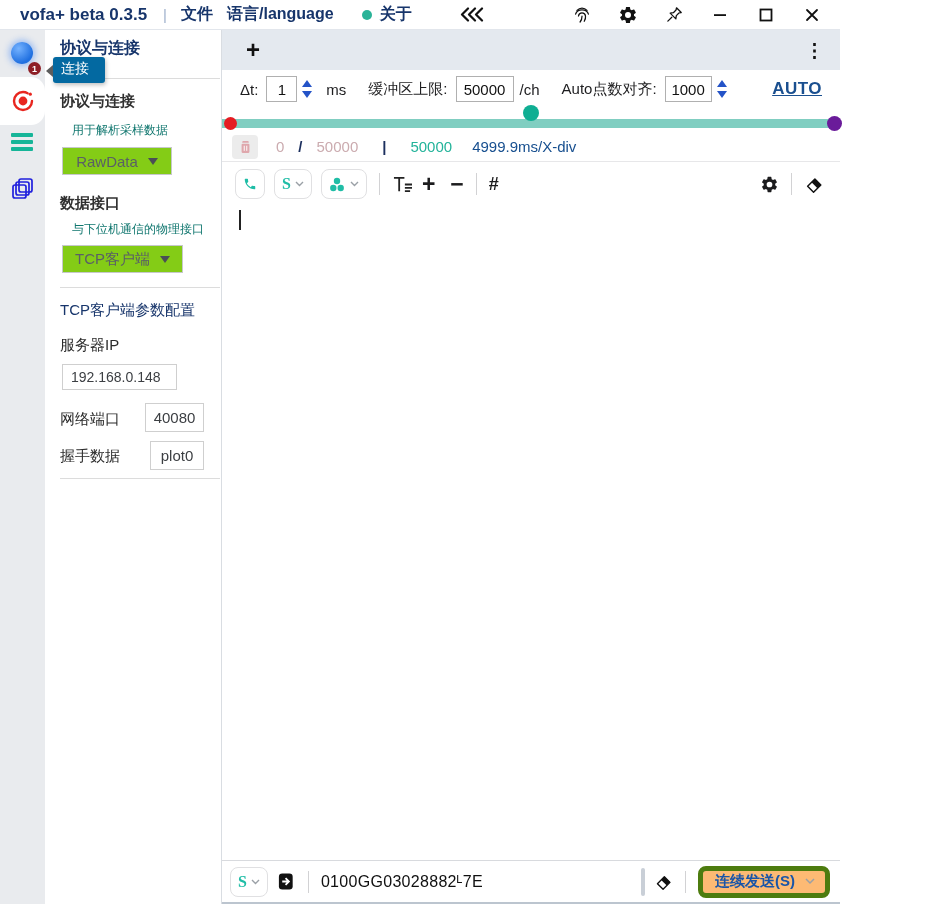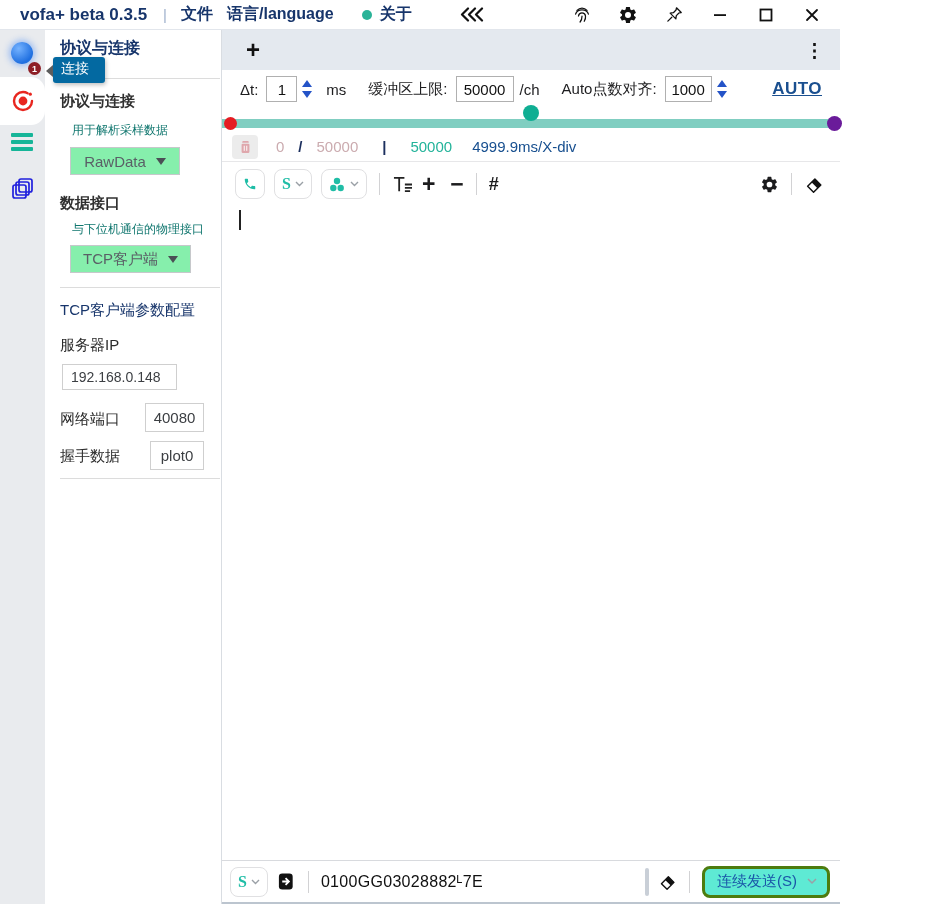--- a/index.html
+++ b/index.html
@@ -40,21 +40,21 @@
   .tooltip::before { content:""; position:absolute; left:-7px; top:8px; border-top:6px solid transparent;
     border-bottom:6px solid transparent; border-right:7px solid #5c5c5c; }
 
   
   .panel { width:177px; background:#fff; border-right:1px solid #d9dde2; position:relative; flex-shrink:0; }
   .panel-title { position:absolute; left:15px; top:8px; font-size:16px; font-weight:bold; color:#17356b; }
   .pdiv { position:absolute; left:15px; width:160px; height:1px; background:#dcdcdc; }
   .sec-head { position:absolute; left:15px; font-size:15px; font-weight:600; color:#303030; }
   .sec-head.blue { color:#17356b; font-weight:normal; }
   .sec-desc { position:absolute; left:15px; font-size:12px; color:#0f766e;margin-left:12px; }
-  .combo { position:absolute; left:25px; height:28px; border:1px solid #c6c8cb; background:#86efac;
+  .combo { position:absolute; left:17px; height:28px; border:1px solid #c6c8cb; background:#84cc16;
     display:flex; align-items:center; justify-content:center; gap:10px; font-size:15px; color:#5a5f66; }
   .combo .tri { width:0; height:0; border-left:5px solid transparent; border-right:5px solid transparent; border-top:7px solid #4a4f55; }
   .tfield { position:absolute; border:1px solid #cfcfcf; background:#fff; font-family:inherit; font-size:14px; color:#3c3f43; }
   .lab { position:absolute; left:15px; font-size:15px; color:#2b2b2b; }
 
   
   .main { flex:1; display:flex; flex-direction:column; min-width:0; background:#fff; }
   .tabbar { height:40px; background:#e4e9ef; display:flex; align-items:center; padding:0 16px; flex-shrink:0; }
   .tab-add { font-size:24px; font-weight:600; color:#111; line-height:1; margin-left:8px; cursor:default; }
   .tab-menu { margin-left:auto; font-size:19px; font-weight:bold; color:#111; letter-spacing:0; }
@@ -94,21 +94,21 @@
   .glyph { font-size:23px; font-weight:bold; color:#1c1c1e; line-height:1; }
   .hash { font-size:18px; font-weight:bold; color:#1c1c1e; }
   .sp { flex:1; }
 
   .plot-area { flex:1; position:relative; min-height:0; }
   .caret { position:absolute; left:17px; top:4px; width:2px; height:20px; background:#222; }
 
   .sendbar { height:44px; border-top:1px solid #d8dade; border-bottom:2px solid #bcc5cf; display:flex; align-items:center; padding:0 10px 0 8px; gap:9px; flex-shrink:0; }
   .send-text { flex:1; font-size:16px; color:#101010; letter-spacing:.3px; white-space:nowrap; overflow:hidden; }
   .scroll-thumb { width:4px; height:28px; background:#c9cfd7; border-radius:2px; }
-  .mode-btn { height:32px; border:3px solid #4d7c0f; border-radius:8px; display:flex; align-items:center; gap:10px; padding:0 10px 0 12px; font-size:15px; color:#1a55a8; background:#5eead4; }
+  .mode-btn { height:32px; border:5px solid #4d7c0f; border-radius:8px; display:flex; align-items:center; gap:10px; padding:0 10px 0 12px; font-size:15px; color:#1a55a8; background:#fdba74;font-weight:bold; }
   .chev { display:block; }
 </style>
 </head>
 <body>
 
 <div class="screen">
 
   <div class="titlebar">
     <span class="tb-title">vofa+ beta 0.3.5</span>
     <span class="tb-sep">|</span>

